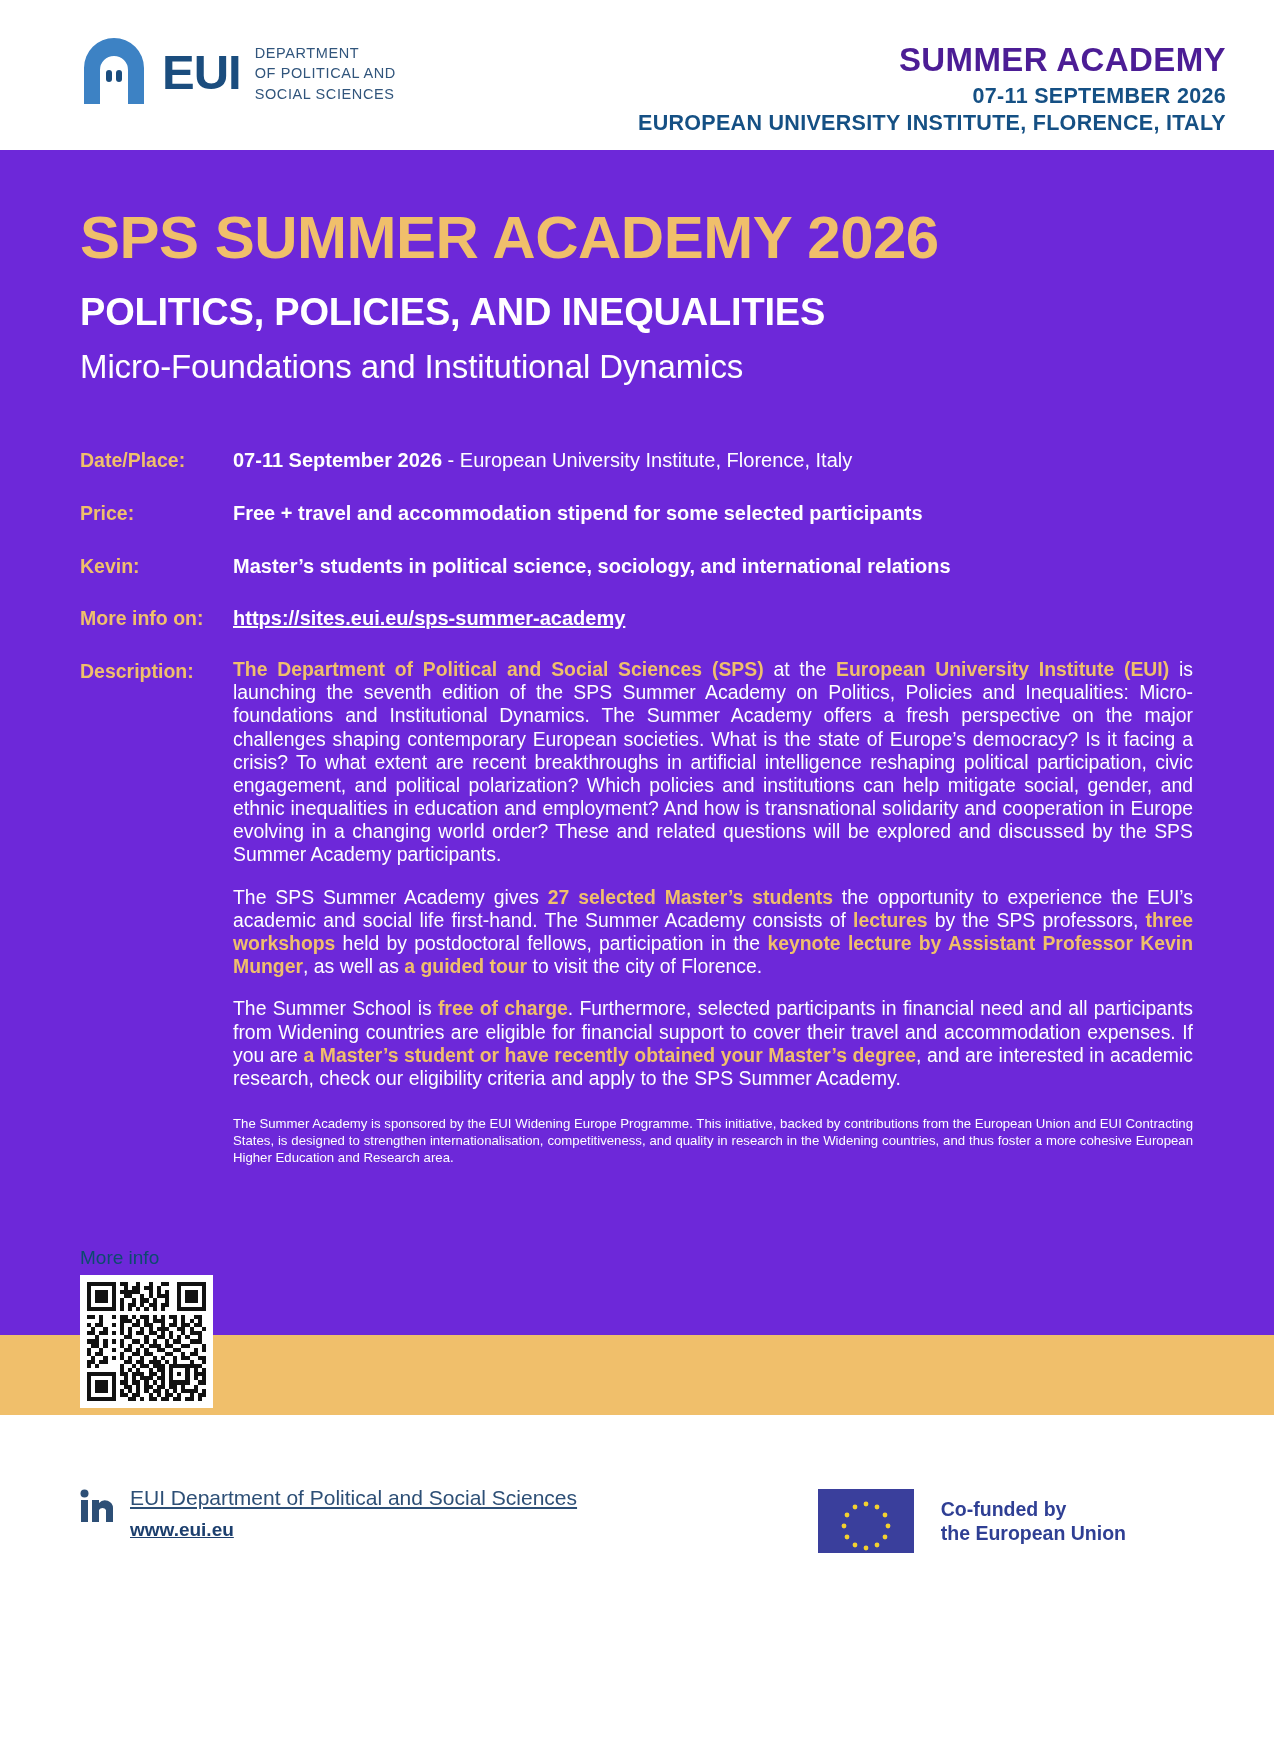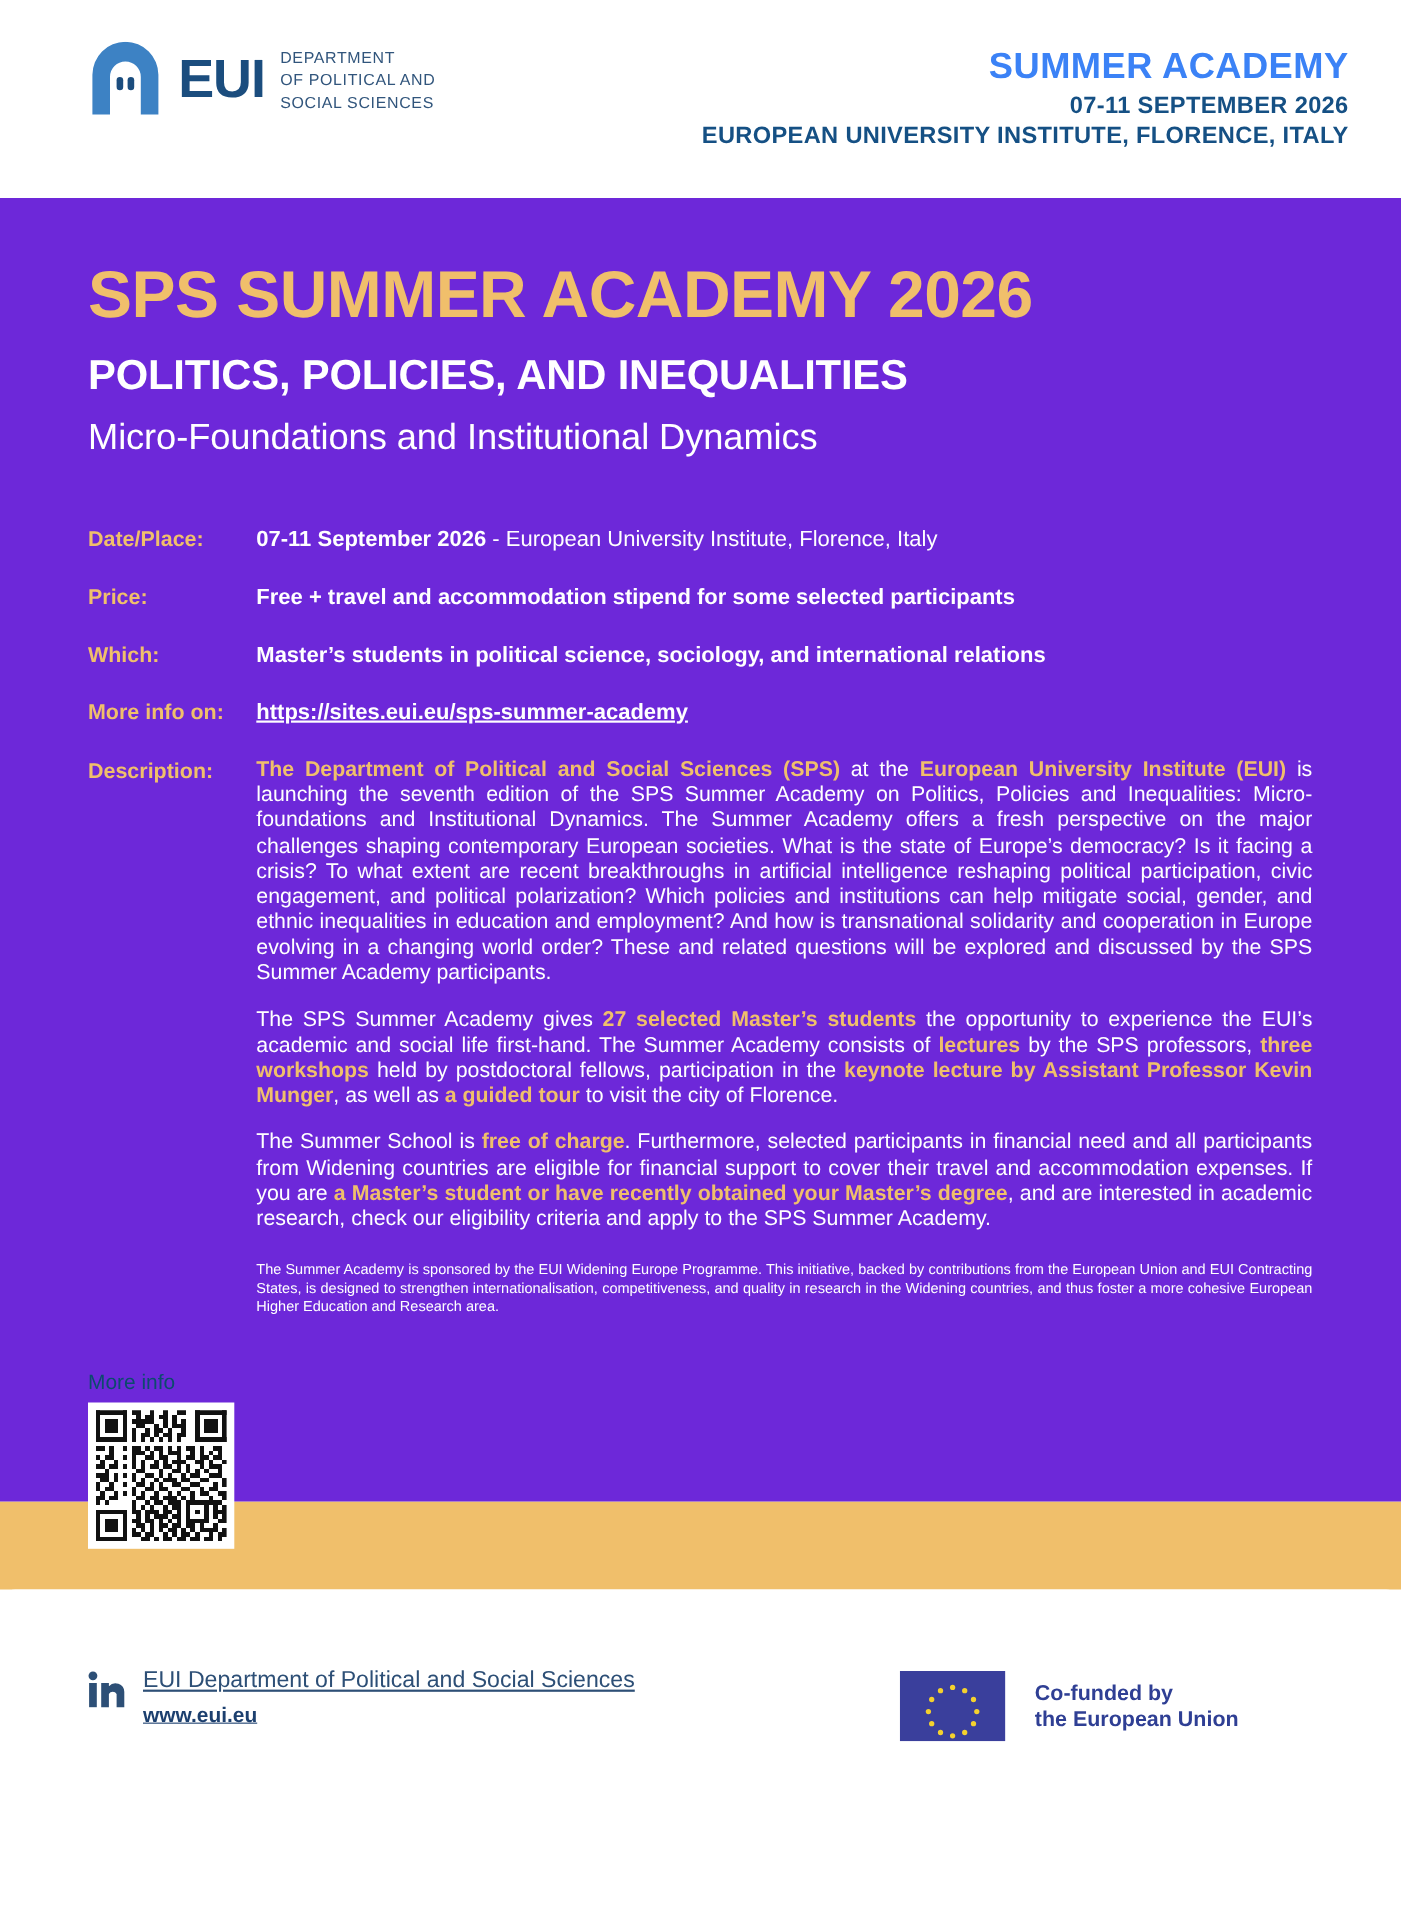--- a/index.html
+++ b/index.html
@@ -13,21 +13,21 @@
     position: relative;
     width: 1274px;
     height: 1751px;
     background: #ffffff;
     overflow: hidden;
   }
 
   
   .header {
     position: relative;
-    height: 180px;
+    height: 150px;
     background: #ffffff;
     display: flex;
     align-items: flex-start;
     justify-content: space-between;
     padding: 38px 28px 0 80px;
   }
   .logo-block { display: flex; align-items: center; gap: 14px; }
   .logo-arch { width: 68px; height: 68px; display: block; }
   .logo-eui {
     font-family: "Liberation Sans", sans-serif;
@@ -43,21 +43,21 @@
     letter-spacing: 0.6px;
     line-height: 1.42;
     color: #31557c;
     text-transform: uppercase;
     padding-top: 3px;
   }
   .header-right { text-align: right; padding-right: 20px; padding-top: 4px; }
   .hr-title {
     font-size: 33px;
     font-weight: bold;
-    color: #3b82f6;
+    color: #4c1d95;
     letter-spacing: 0.4px;
     line-height: 1.12;
   }
   .hr-sub {
     font-size: 21.5px;
     font-weight: bold;
     color: #155084;
     letter-spacing: 0.3px;
     line-height: 1.26;
     margin-top: 4px;
@@ -272,21 +272,21 @@
           <b>07-11 September 2026</b><span class="plain">  -  European University Institute, Florence, Italy</span>
         </div>
       </div>
 
       <div class="info-row">
         <div class="info-label">Price:</div>
         <div class="info-value" style="font-weight:bold">Free + travel and accommodation stipend for some selected participants</div>
       </div>
 
       <div class="info-row">
-        <div class="info-label">Which:</div>
+        <div class="info-label">Kevin:</div>
         <div class="info-value" style="font-weight:bold">Master’s students in political science, sociology, and international relations</div>
       </div>
 
       <div class="info-row">
         <div class="info-label">More info on:</div>
         <a class="url-link" href="#">https://sites.eui.eu/sps-summer-academy</a>
       </div>
 
     </div>
 

